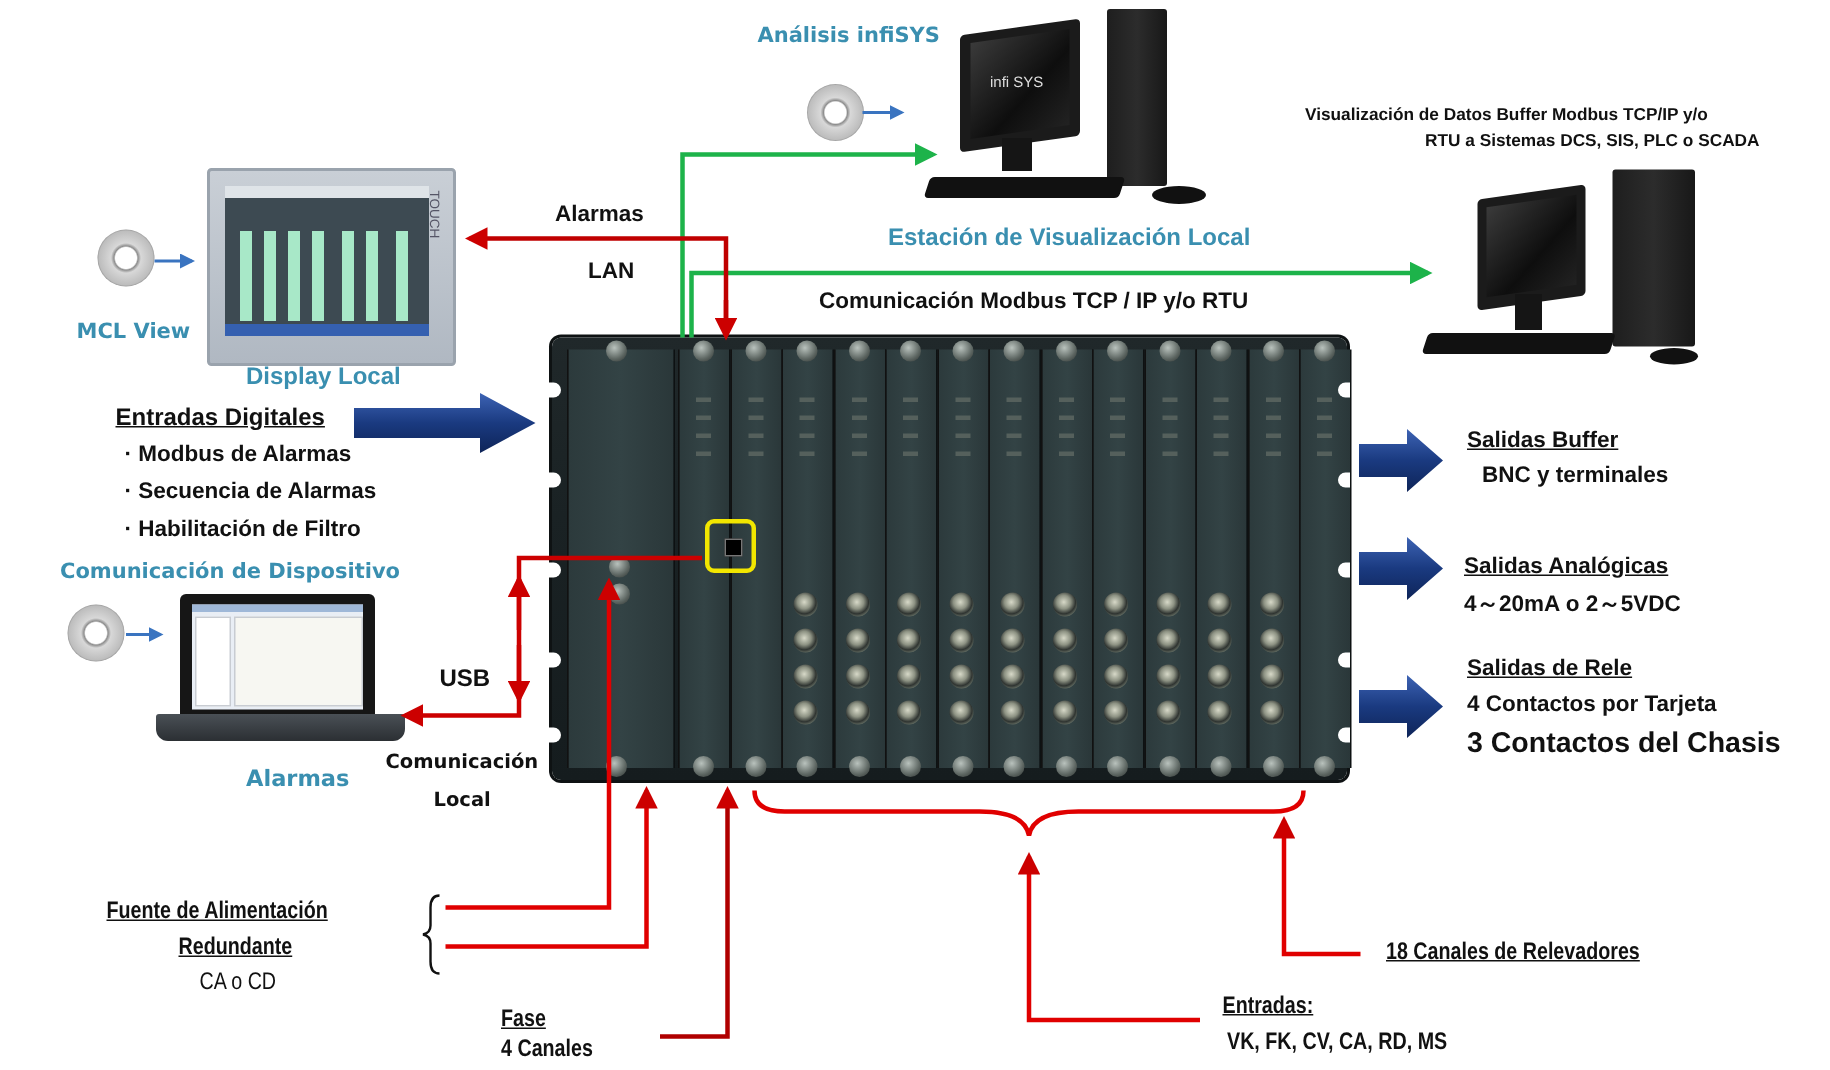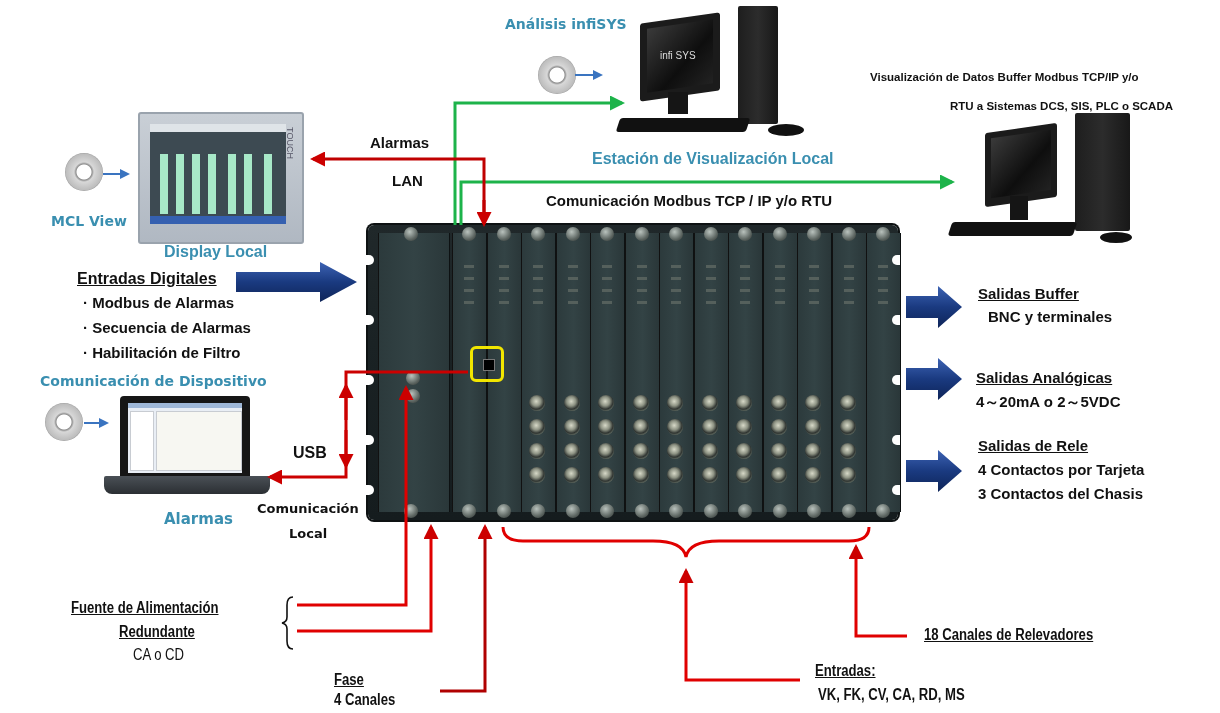--- a/index.html
+++ b/index.html
@@ -39,21 +39,21 @@
   <div class="tower" style="left:738px;top:6px;width:40px;height:118px;"></div>
   <div class="kbd" style="left:618px;top:118px;width:130px;height:14px;"></div>
   <div class="mouse" style="left:768px;top:124px;width:36px;height:12px;"></div>
 </div>
 
 <div class="cd abs" style="left:538px;top:56px;"></div>
 <div class="lbl cyan" style="left:505px;top:16px;font-size:14px;font-family:'DejaVu Sans',sans-serif;">Análisis infiSYS</div>
 <div class="lbl cyan" style="left:592px;top:150px;font-size:16px;">Estación de Visualización Local</div>
 
 <div class="lbl" style="left:870px;top:71px;font-size:11.5px;">Visualización de Datos Buffer Modbus TCP/IP y/o</div>
-<div class="lbl" style="left:902px;top:100px;font-size:11.5px;padding-left:48px;">RTU a Sistemas DCS, SIS, PLC o SCADA</div>
+<div class="lbl" style="left:902px;top:88px;font-size:11.5px;padding-left:48px;">RTU a Sistemas DCS, SIS, PLC o SCADA</div>
 <div>
   <div class="monitor" style="left:985px;top:128px;width:72px;height:74px;transform:skewY(-8deg);"></div>
   <div class="screen" style="left:991px;top:134px;width:60px;height:60px;transform:skewY(-8deg);"></div>
   <div class="abs" style="left:1010px;top:196px;width:18px;height:24px;background:#151515;"></div>
   <div class="tower" style="left:1075px;top:113px;width:55px;height:118px;"></div>
   <div class="kbd" style="left:950px;top:222px;width:125px;height:14px;"></div>
   <div class="mouse" style="left:1100px;top:232px;width:32px;height:11px;"></div>
 </div>
 
 <div class="cd abs" style="left:65px;top:153px;"></div>
@@ -250,21 +250,21 @@
 <div class="abs" style="left:470px;top:346px;width:34px;height:36px;border:3px solid #f2e600;border-radius:6px;box-sizing:border-box;">
   <div class="abs" style="left:10px;top:10px;width:10px;height:10px;background:#000;border:1px solid #777;"></div>
 </div>
 
 <div class="lbl u" style="left:978px;top:285px;font-size:15px;">Salidas Buffer</div>
 <div class="lbl" style="left:988px;top:308px;font-size:15px;">BNC y terminales</div>
 <div class="lbl u" style="left:976px;top:369px;font-size:15px;">Salidas Analógicas</div>
 <div class="lbl" style="left:976px;top:393px;font-size:15px;">4～20mA o 2～5VDC</div>
 <div class="lbl u" style="left:978px;top:437px;font-size:15px;">Salidas de Rele</div>
 <div class="lbl" style="left:978px;top:461px;font-size:15px;">4 Contactos por Tarjeta</div>
-<div class="lbl" style="left:978px;top:485px;font-size:15px;">3 Contactos del Chasis</div>
+<div class="lbl" style="left:978px;top:485px;font-size:19px;">3 Contactos del Chasis</div>
 
 <div class="lbl u narrow" style="left:71px;top:599px;font-size:16px;">Fuente de  Alimentación</div>
 <div class="lbl u narrow" style="left:119px;top:623px;font-size:16px;">Redundante</div>
 <div class="lbl narrow" style="left:133px;top:646px;font-size:16px;font-weight:normal;">CA o CD</div>
 <div class="lbl u narrow" style="left:334px;top:671px;font-size:16px;">Fase</div>
 <div class="lbl narrow" style="left:334px;top:691px;font-size:16px;">4 Canales</div>
 <div class="lbl u narrow" style="left:815px;top:662px;font-size:16px;">Entradas:</div>
 <div class="lbl narrow" style="left:818px;top:686px;font-size:16px;">VK, FK, CV, CA, RD, MS</div>
 <div class="lbl u narrow" style="left:924px;top:626px;font-size:16px;">18 Canales de Relevadores</div>
 

